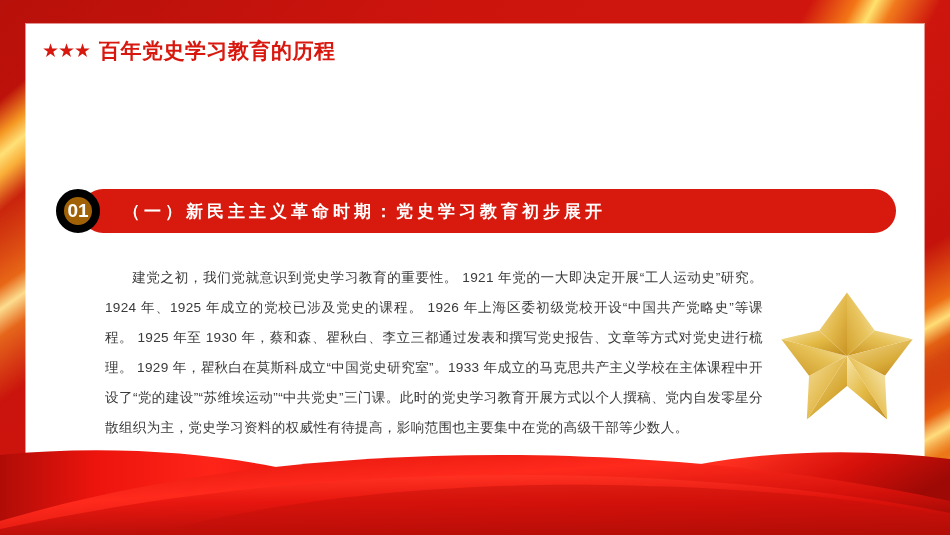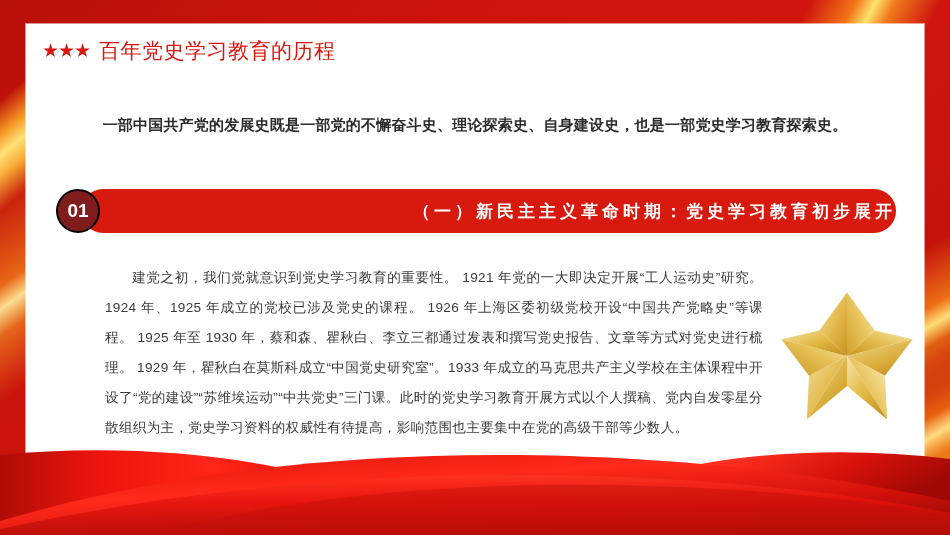--- a/index.html
+++ b/index.html
@@ -90,54 +90,54 @@
 
   
   .header{
     position:absolute;left:16px;top:16px;
     display:flex;align-items:center;gap:9px;
   }
   .stars{
     color:#D8180E;font-size:19px;letter-spacing:-1px;line-height:1;
   }
   .title{
-    color:#D8180E;font-size:21px;font-weight:400;line-height:1;
+    color:#D8180E;font-size:21px;font-weight:700;line-height:1;
     letter-spacing:.5px;
     text-align:right;
   }
 
   
   .subtitle{
     position:absolute;left:0;right:0;top:92px;
     text-align:center;
     color:#2B2B2B;font-size:15px;font-weight:700;
     letter-spacing:.2px;
   }
 
   
   .banner-wrap{
     position:absolute;left:30px;top:165px;width:840px;height:44px;
   }
   .banner{
     position:absolute;left:25px;top:0;width:815px;height:44px;
     background:#D8190E;
     border-radius:22px;
-    display:flex;align-items:center;justify-content:flex-end;
+    display:flex;align-items:center;justify-content:flex-start;
   }
   .banner-text{
     color:#ffffff;font-size:17px;font-weight:700;
     letter-spacing:4px;
     padding-left:42px;
     white-space:nowrap;
   }
   .badge{
     position:absolute;left:0;top:0;width:44px;height:44px;
     border-radius:50%;
-    background:#7f1d1d;
-    border:2px solid #000000;
+    background:#a16207;
+    border:8px solid #000000;
     box-sizing:border-box;
     display:flex;align-items:center;justify-content:center;
     color:#ffffff;font-size:19px;font-weight:700;
     z-index:2;
   }
 
   
   .body{
     position:absolute;left:68px;top:228px;width:680px;
     color:#3A3A3A;font-size:13.6px;line-height:30px;
@@ -169,21 +169,20 @@
   <div class="streak streak-r2"></div>
   <div class="streak streak-r3"></div>
 
   <div class="card">
 
     <div class="header">
       <span class="stars">★★★</span>
       <span class="title">百年党史学习教育的历程</span>
     </div>
 
-    <div class="subtitle">一部中国共产党的发展史既是一部党的不懈奋斗史、理论探索史、自身建设史，也是一部党史学习教育探索史。</div>
 
     <div class="banner-wrap">
       <div class="banner">
         <span class="banner-text">（一）新民主主义革命时期：党史学习教育初步展开</span>
       </div>
       <div class="badge">01</div>
     </div>
 
     <div class="body">
       <p>建党之初，我们党就意识到党史学习教育的重要性。 1921 年党的一大即决定开展“工人运动史”研究。 1924 年、1925 年成立的党校已涉及党史的课程。 1926 年上海区委初级党校开设“中国共产党略史”等课程。 1925 年至 1930 年，蔡和森、瞿秋白、李立三都通过发表和撰写党史报告、文章等方式对党史进行梳理。 1929 年，瞿秋白在莫斯科成立“中国党史研究室”。1933 年成立的马克思共产主义学校在主体课程中开设了“党的建设”“苏维埃运动”“中共党史”三门课。此时的党史学习教育开展方式以个人撰稿、党内自发零星分散组织为主，党史学习资料的权威性有待提高，影响范围也主要集中在党的高级干部等少数人。</p>

